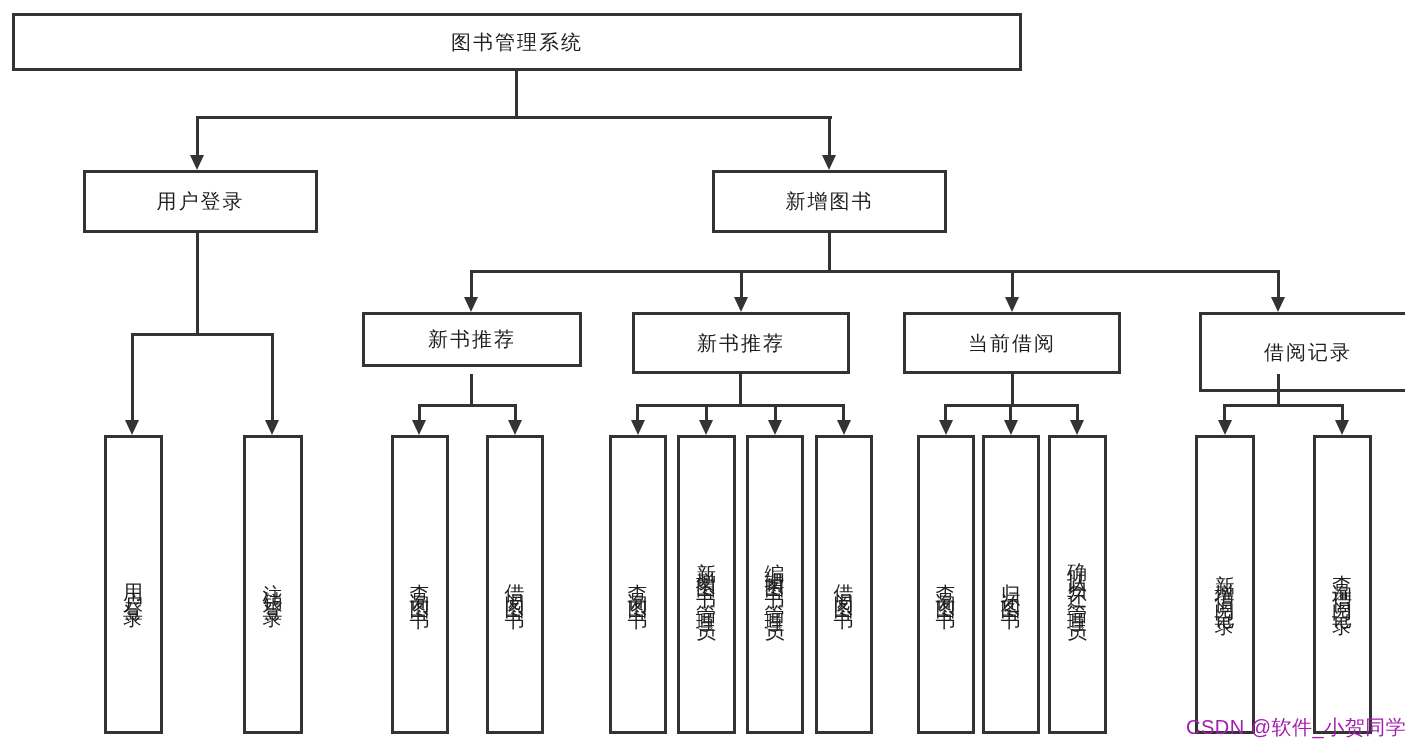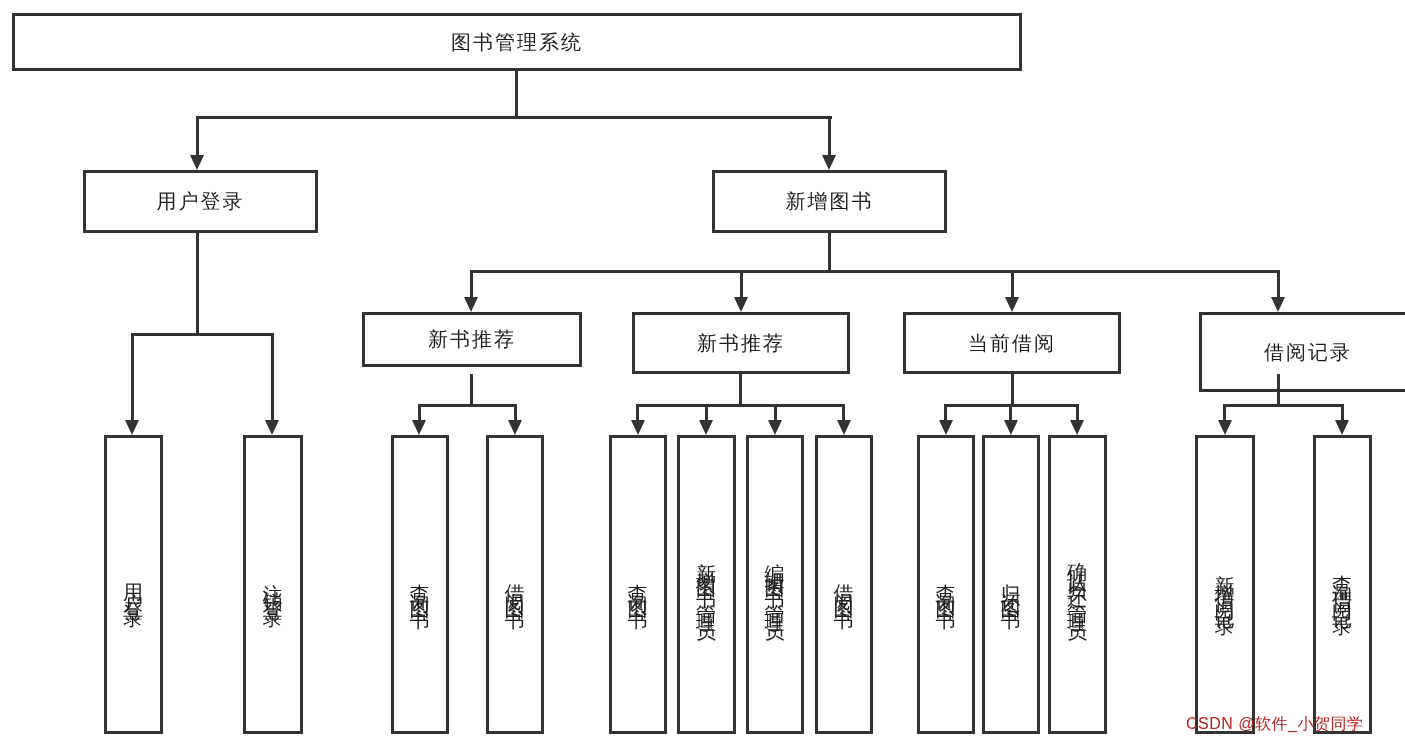--- a/index.html
+++ b/index.html
@@ -49,22 +49,22 @@
     width: 0;
     height: 0;
     border-left: 7px solid transparent;
     border-right: 7px solid transparent;
     border-top: 15px solid #333333;
   }
   .watermark {
     position: absolute;
     left: 1186px;
     top: 714px;
-    font-size: 16px;
-    color: #b91c1c;
+    font-size: 20px;
+    color: #a21caf;
     letter-spacing: 0.5px;
     white-space: nowrap;
   }
 </style>
 </head>
 <body>
 
 <div class="stage">
 
   <div class="hbox" style="left:12px; top:13px; width:1010px; height:58px;">

